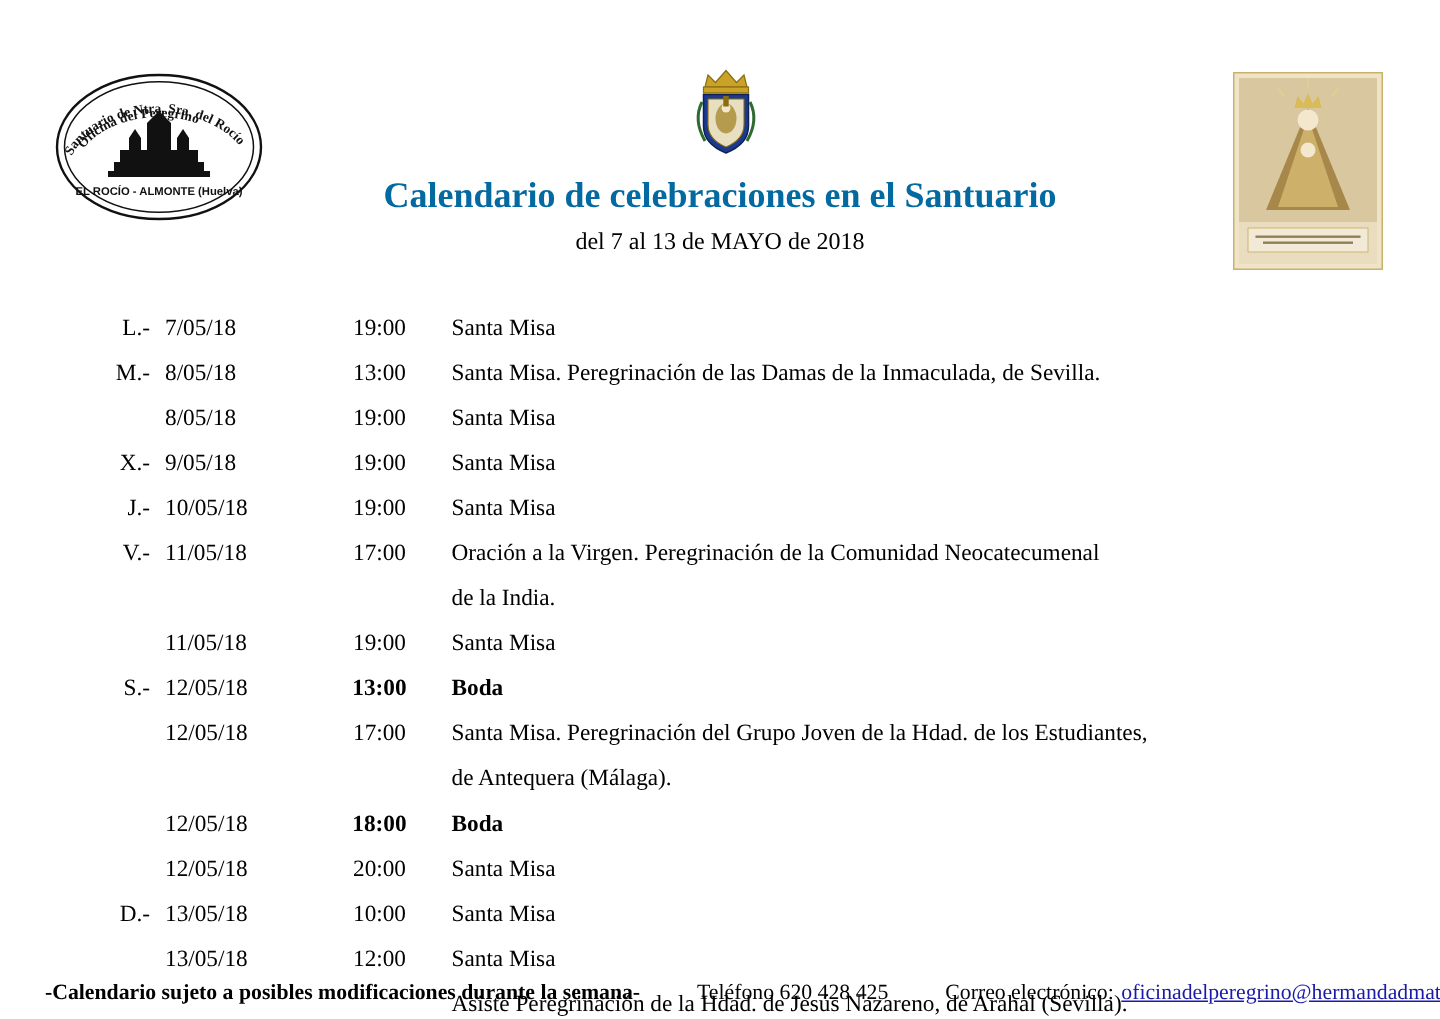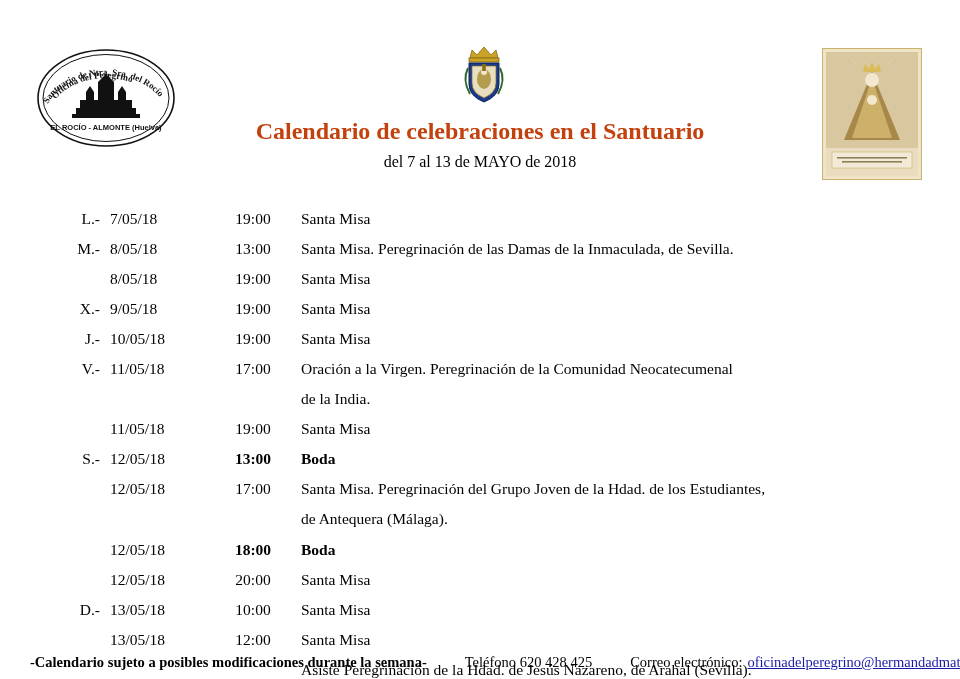--- a/index.html
+++ b/index.html
@@ -72,21 +72,21 @@
   .title-line1 {
     font-size: 19.5px;
     font-weight: bold;
     letter-spacing: 0.1px;
     margin: 0;
     padding: 0 150px;
   }
   .title-line2 {
     font-size: 24px;
     font-weight: bold;
-    color: #c2410c;
+    color: #0369a1;
     margin: 6px 0 0 0;
     padding: 0 150px;
   }
   .title-line3 {
     font-size: 16px;
     margin: 8px 0 0 0;
     padding: 0 150px;
   }
 
   

